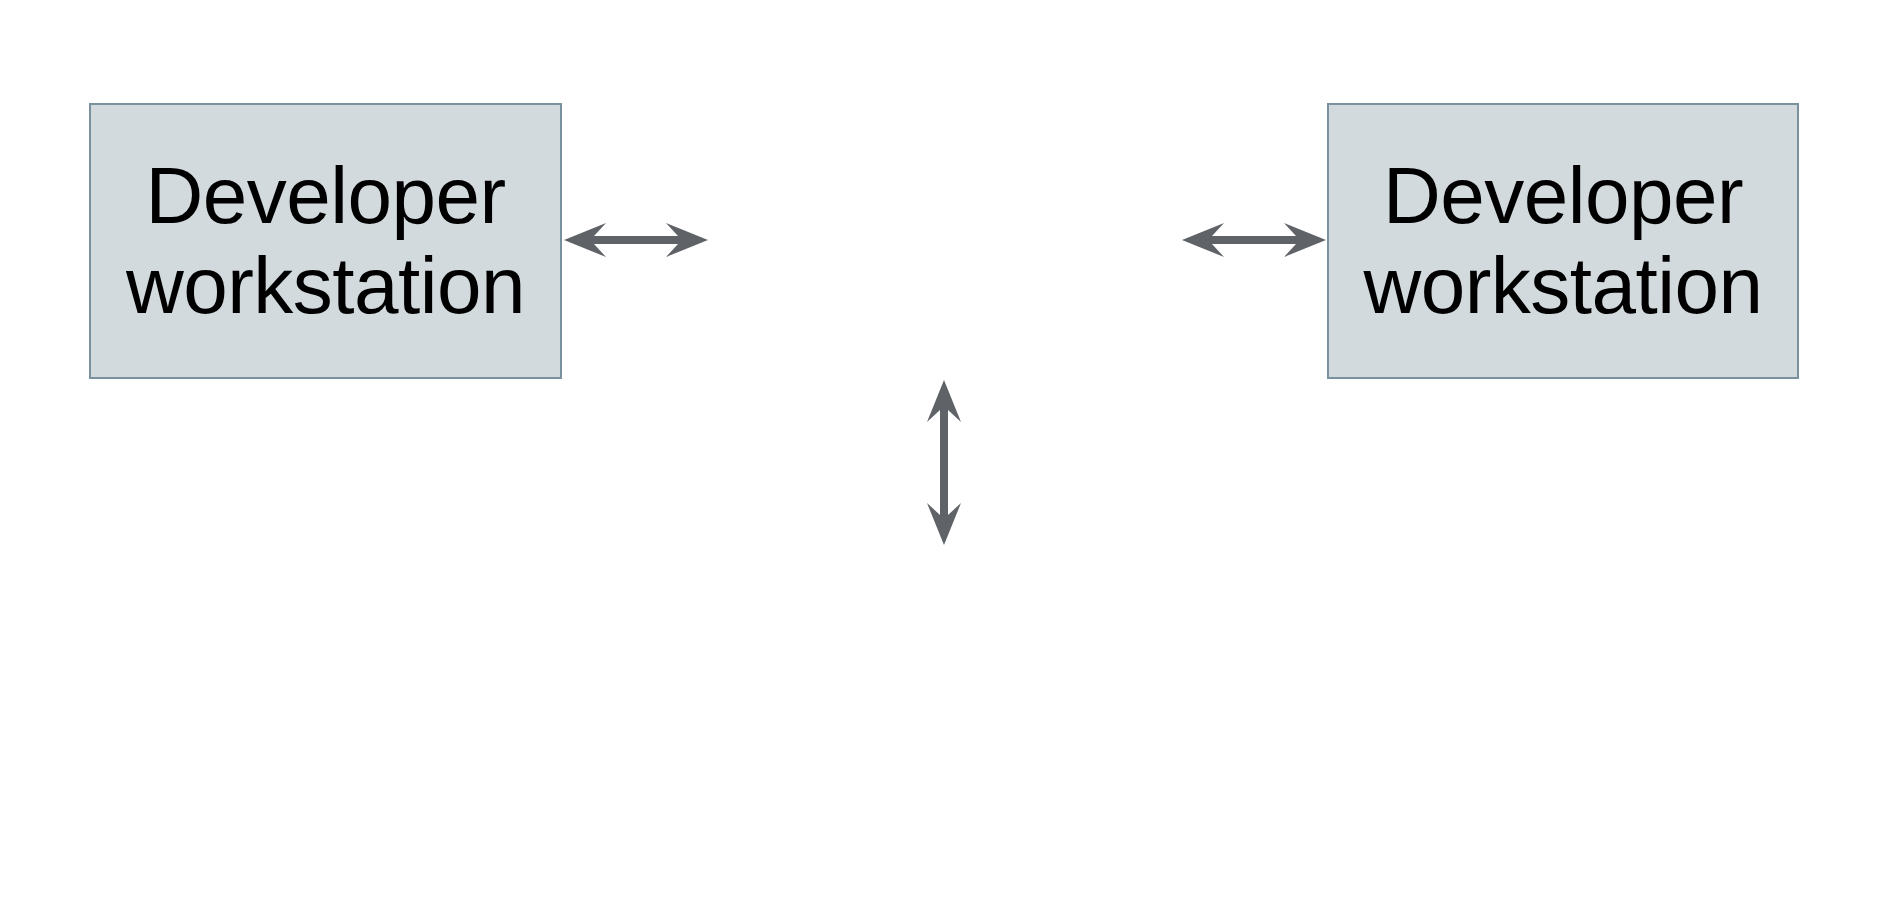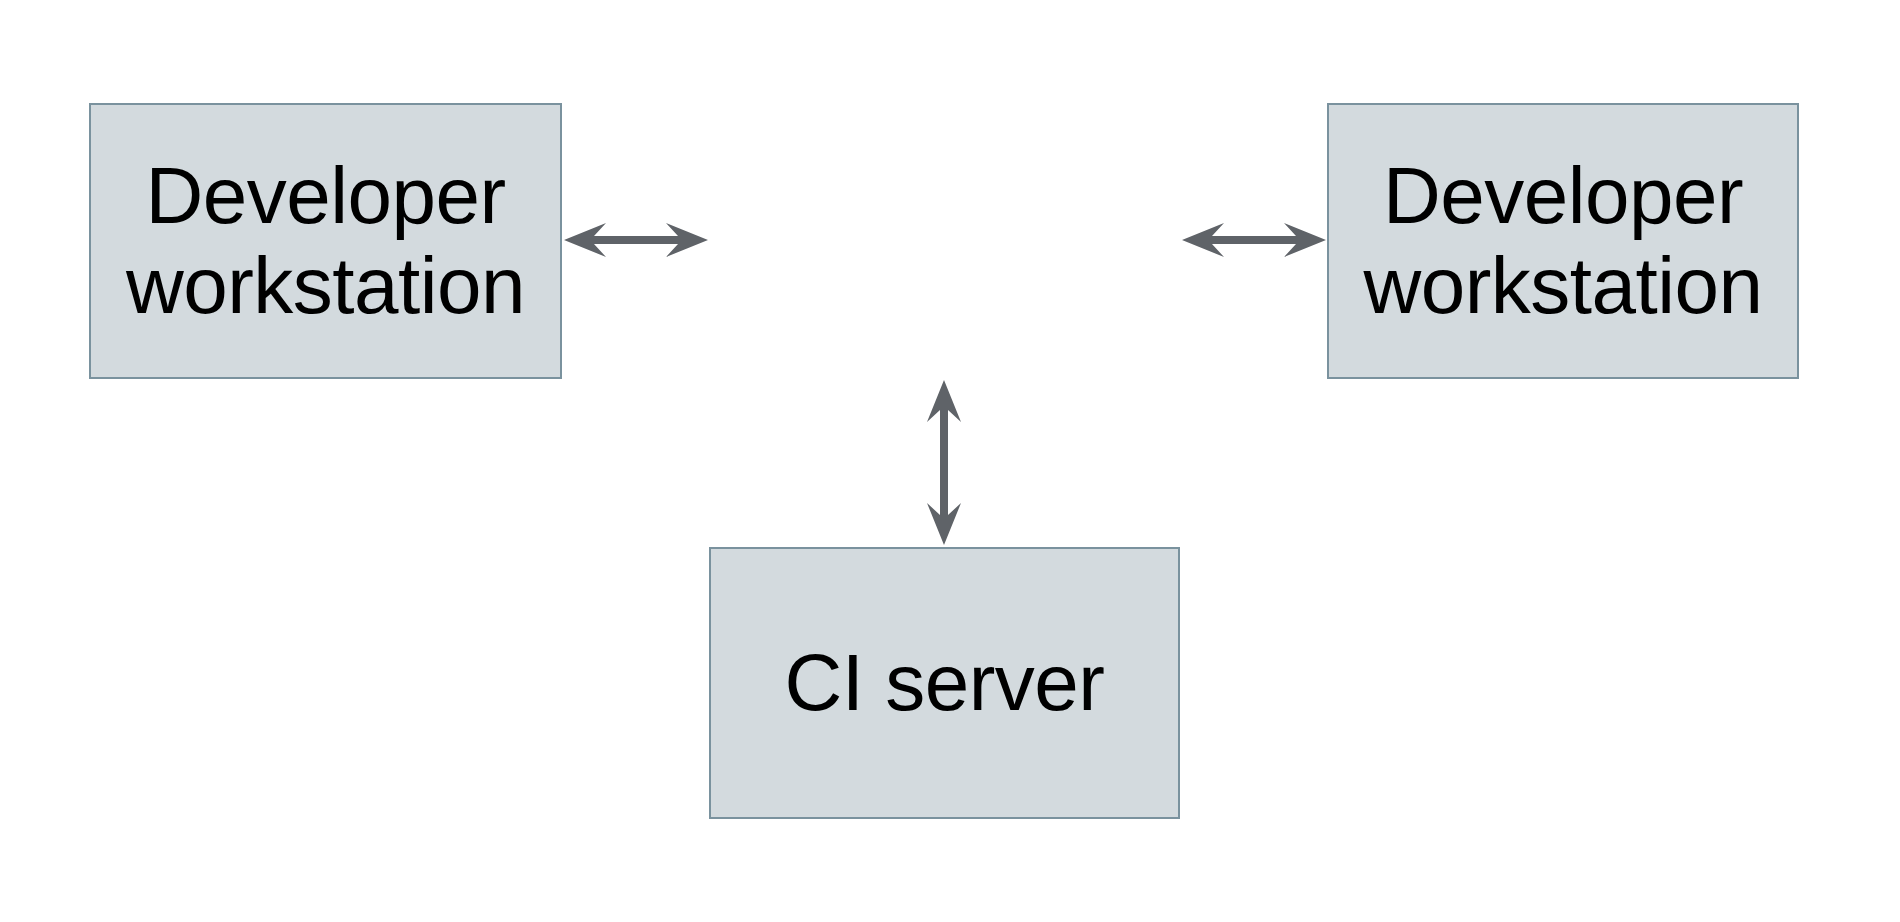--- a/index.html
+++ b/index.html
@@ -66,17 +66,14 @@
     <span class="node-label">Developer
 workstation</span>
   </div>
 
 
   <div class="node node-dev-right">
     <span class="node-label">Developer
 workstation</span>
   </div>
 
-  <div class="node node-ci">
-    <span class="node-label">CI server</span>
-  </div>
 
 </div>
 
 </body></html>

